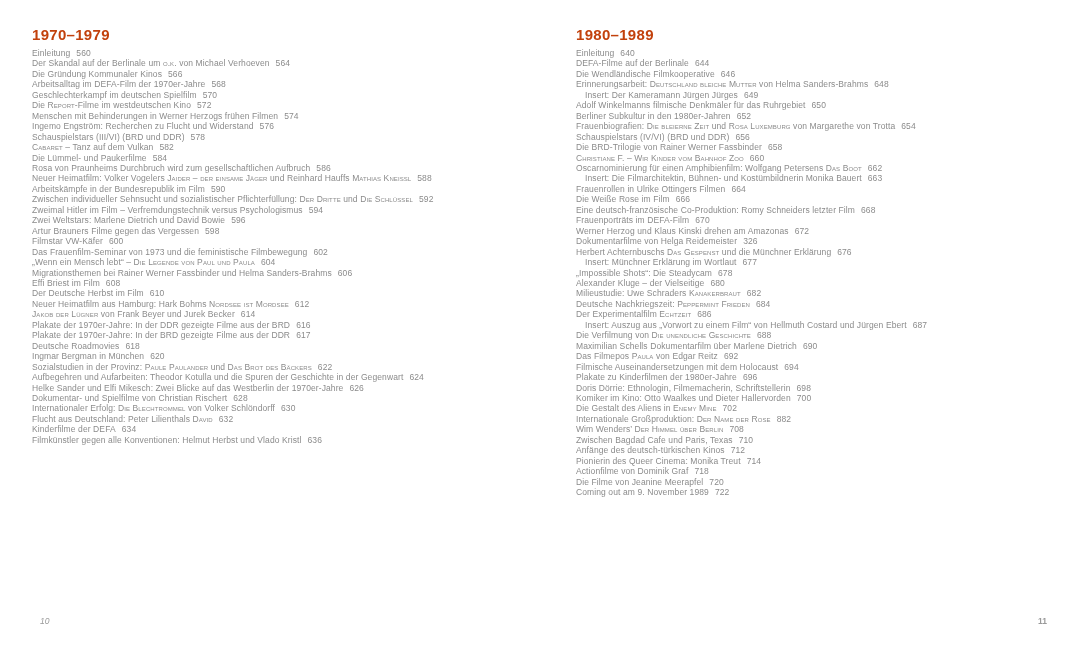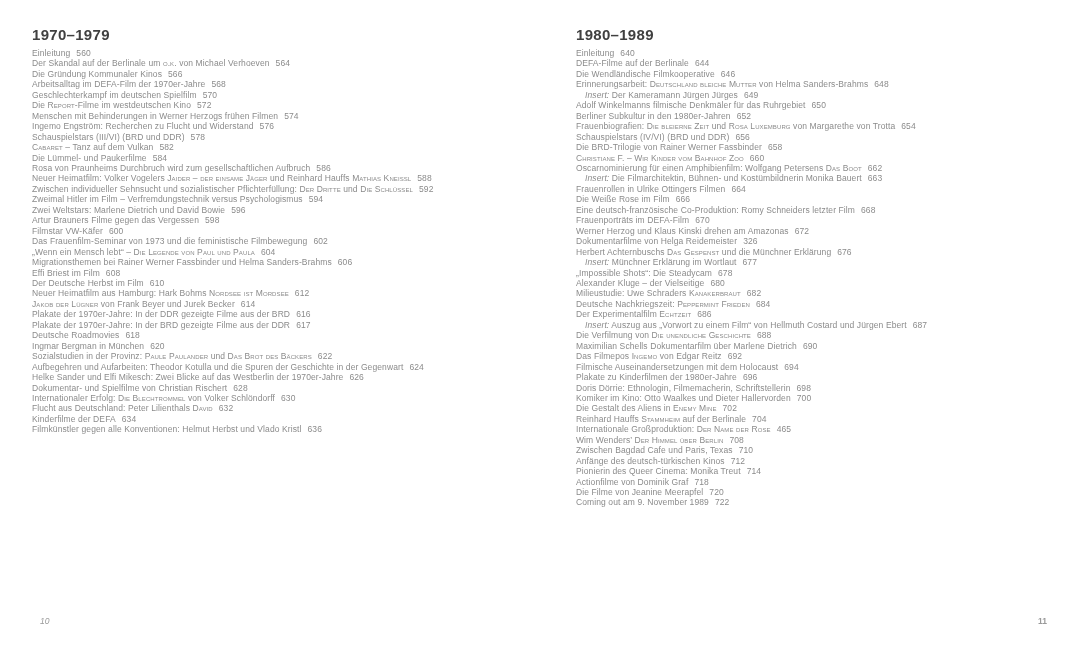--- a/index.html
+++ b/index.html
@@ -18,36 +18,36 @@
   .page {
     position: absolute;
     top: 26px;
   }
   .page-left  { left: 32px;  width: 515px; }
   .page-right { left: 576px; width: 490px; }
   h1.decade {
     font-size: 15px;
     line-height: 17px;
     font-weight: bold;
-    color: #404040;
+    color: #c2410c;
     letter-spacing: 0.3px;
     margin: 0 0 5px 0;
   }
   .entries { }
   .entry {
     font-size: 8.5px;
     line-height: 10.45px;
     color: #8b8b8b;
     white-space: nowrap;
     letter-spacing: 0.1px;
   }
   .entry.indent { padding-left: 9px; }
   .entry .pg { margin-left: 6px; }
   .sc { font-variant: small-caps; }
-  .it { font-style: italic; }
+  .it { }
   .folio {
     position: absolute;
     font-size: 8.5px;
     color: #9a9a9a;
     top: 616px;
   }
   .folio-left  { left: 40px; font-style: italic; }
   .folio-right { right: 33px; font-weight: bold; }
 </style>
 </head>
@@ -64,20 +64,21 @@
         <div class="entry"><span>Arbeitsalltag im DEFA-Film der 1970er-Jahre</span><span class="pg">568</span></div>
         <div class="entry"><span>Geschlechterkampf im deutschen Spielfilm</span><span class="pg">570</span></div>
         <div class="entry"><span>Die </span><span class="sc">Report</span><span>-Filme im westdeutschen Kino</span><span class="pg">572</span></div>
         <div class="entry"><span>Menschen mit Behinderungen in Werner Herzogs frühen Filmen</span><span class="pg">574</span></div>
         <div class="entry"><span>Ingemo Engström: Recherchen zu Flucht und Widerstand</span><span class="pg">576</span></div>
         <div class="entry"><span>Schauspielstars (III/VI) (BRD und DDR)</span><span class="pg">578</span></div>
         <div class="entry"><span class="sc">Cabaret</span><span> – Tanz auf dem Vulkan</span><span class="pg">582</span></div>
         <div class="entry"><span>Die Lümmel- und Paukerfilme</span><span class="pg">584</span></div>
         <div class="entry"><span>Rosa von Praunheims Durchbruch wird zum gesellschaftlichen Aufbruch</span><span class="pg">586</span></div>
         <div class="entry"><span>Neuer Heimatfilm: Volker Vogelers </span><span class="sc">Jaider – der einsame Jäger</span><span> und Reinhard Hauffs </span><span class="sc">Mathias Kneißl</span><span class="pg">588</span></div>
+        <div class="entry"><span>Arbeitskämpfe in der Bundesrepublik im Film</span><span class="pg">590</span></div>
         <div class="entry"><span>Zwischen individueller Sehnsucht und sozialistischer Pflichterfüllung: </span><span class="sc">Der Dritte</span><span> und </span><span class="sc">Die Schlüssel</span><span class="pg">592</span></div>
         <div class="entry"><span>Zweimal Hitler im Film – Verfremdungstechnik versus Psychologismus</span><span class="pg">594</span></div>
         <div class="entry"><span>Zwei Weltstars: Marlene Dietrich und David Bowie</span><span class="pg">596</span></div>
         <div class="entry"><span>Artur Brauners Filme gegen das Vergessen</span><span class="pg">598</span></div>
         <div class="entry"><span>Filmstar VW-Käfer</span><span class="pg">600</span></div>
         <div class="entry"><span>Das Frauenfilm-Seminar von 1973 und die feministische Filmbewegung</span><span class="pg">602</span></div>
         <div class="entry"><span>„Wenn ein Mensch lebt“ – </span><span class="sc">Die Legende von Paul und Paula</span><span class="pg">604</span></div>
         <div class="entry"><span>Migrationsthemen bei Rainer Werner Fassbinder und Helma Sanders-Brahms</span><span class="pg">606</span></div>
         <div class="entry"><span>Effi Briest im Film</span><span class="pg">608</span></div>
         <div class="entry"><span>Der Deutsche Herbst im Film</span><span class="pg">610</span></div>
@@ -123,28 +124,27 @@
         <div class="entry"><span>Herbert Achternbuschs </span><span class="sc">Das Gespenst</span><span> und die Münchner Erklärung</span><span class="pg">676</span></div>
         <div class="entry indent"><span class="it">Insert:</span><span> Münchner Erklärung im Wortlaut</span><span class="pg">677</span></div>
         <div class="entry"><span>„Impossible Shots“: Die Steadycam</span><span class="pg">678</span></div>
         <div class="entry"><span>Alexander Kluge – der Vielseitige</span><span class="pg">680</span></div>
         <div class="entry"><span>Milieustudie: Uwe Schraders </span><span class="sc">Kanakerbraut</span><span class="pg">682</span></div>
         <div class="entry"><span>Deutsche Nachkriegszeit: </span><span class="sc">Peppermint Frieden</span><span class="pg">684</span></div>
         <div class="entry"><span>Der Experimentalfilm </span><span class="sc">Echtzeit</span><span class="pg">686</span></div>
         <div class="entry indent"><span class="it">Insert:</span><span> Auszug aus „Vorwort zu einem Film“ von Hellmuth Costard und Jürgen Ebert</span><span class="pg">687</span></div>
         <div class="entry"><span>Die Verfilmung von </span><span class="sc">Die unendliche Geschichte</span><span class="pg">688</span></div>
         <div class="entry"><span>Maximilian Schells Dokumentarfilm über Marlene Dietrich</span><span class="pg">690</span></div>
-        <div class="entry"><span>Das Filmepos </span><span class="sc">Ingemo</span><span> von Edgar Reitz</span><span class="pg">692</span></div>
+        <div class="entry"><span>Das Filmepos </span><span class="sc">Paula</span><span> von Edgar Reitz</span><span class="pg">692</span></div>
         <div class="entry"><span>Filmische Auseinandersetzungen mit dem Holocaust</span><span class="pg">694</span></div>
         <div class="entry"><span>Plakate zu Kinderfilmen der 1980er-Jahre</span><span class="pg">696</span></div>
         <div class="entry"><span>Doris Dörrie: Ethnologin, Filmemacherin, Schriftstellerin</span><span class="pg">698</span></div>
         <div class="entry"><span>Komiker im Kino: Otto Waalkes und Dieter Hallervorden</span><span class="pg">700</span></div>
         <div class="entry"><span>Die Gestalt des Aliens in </span><span class="sc">Enemy Mine</span><span class="pg">702</span></div>
-        <div class="entry"><span>Reinhard Hauffs </span><span class="sc">Stammheim</span><span> auf der Berlinale</span><span class="pg">704</span></div>
-        <div class="entry"><span>Internationale Großproduktion: </span><span class="sc">Der Name der Rose</span><span class="pg">465</span></div>
+        <div class="entry"><span>Internationale Großproduktion: </span><span class="sc">Der Name der Rose</span><span class="pg">882</span></div>
         <div class="entry"><span>Wim Wenders’ </span><span class="sc">Der Himmel über Berlin</span><span class="pg">708</span></div>
         <div class="entry"><span>Zwischen Bagdad Cafe und Paris, Texas</span><span class="pg">710</span></div>
         <div class="entry"><span>Anfänge des deutsch-türkischen Kinos</span><span class="pg">712</span></div>
         <div class="entry"><span>Pionierin des Queer Cinema: Monika Treut</span><span class="pg">714</span></div>
         <div class="entry"><span>Actionfilme von Dominik Graf</span><span class="pg">718</span></div>
         <div class="entry"><span>Die Filme von Jeanine Meerapfel</span><span class="pg">720</span></div>
         <div class="entry"><span>Coming out am 9. November 1989</span><span class="pg">722</span></div>
       </div>
   </section>
 

